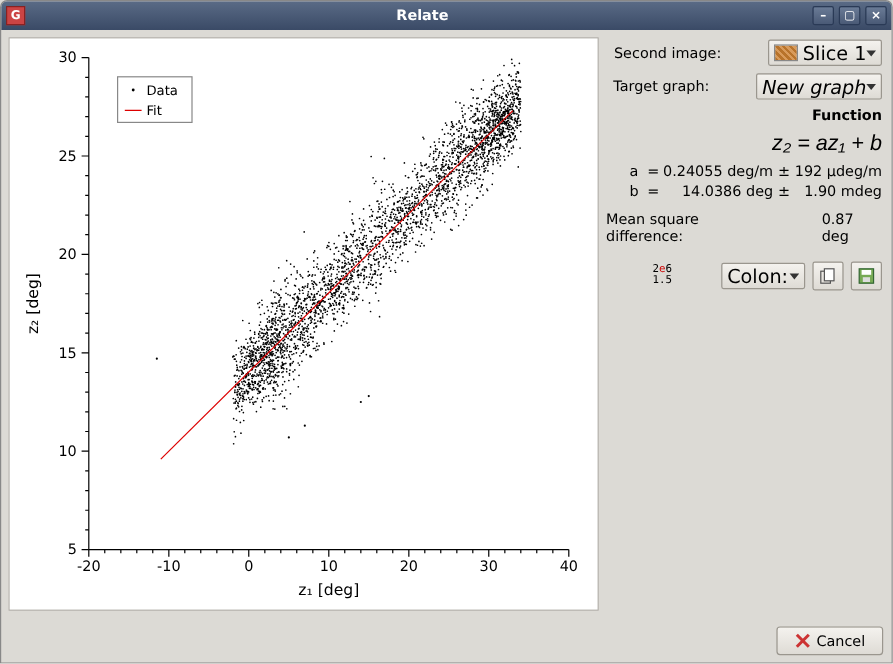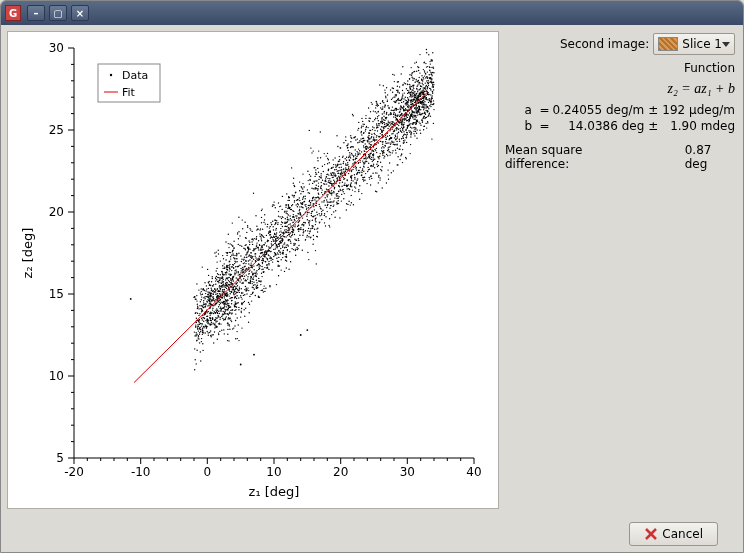--- a/index.html
+++ b/index.html
@@ -74,36 +74,37 @@
   .row label { white-space: nowrap; }
   .combo {
     flex: 1;
     background: linear-gradient(to bottom,#f4f2ee,#dedbd5);
     border: 1px solid #9a968e;
     border-radius: 2px;
     height: 22px;
     display: flex;
     align-items: center;
     padding: 0 4px 0 4px;
-    font-size: 12px;
+    font-size: 16px;
     position: relative;
     cursor: pointer;
+    margin-left: 35px;
   }
   .combo .swatch {
     width: 20px; height: 14px;
     background: repeating-linear-gradient(45deg,#b8732a 0 2px,#d89a5a 2px 4px);
     border:1px solid #888; margin-right:4px;
   }
   .combo .arrow {
     margin-left:auto;
     width:0;height:0;border-left:4px solid transparent;border-right:4px solid transparent;border-top:5px solid #333;
   }
   .combo.italic { font-style: italic; justify-content:center; }
-  .bold { font-weight: normal; }
-  .formula { font-family: Liberation Serif, serif; font-style: italic; font-size: 14px; }
+  .bold { font-weight: bold; }
+  .formula { font-family: Liberation Sans, sans-serif; font-style: italic; font-size: 18px; }
   .resultsgrid {
     display: grid;
     grid-template-columns: 12px 12px auto 14px auto;
     gap: 2px 2px;
     font-size: 12px;
     align-items: baseline;
   }
   .resultsgrid .c { text-align: center; }
   .resultsgrid .r { text-align: right; }
   .msd-row { display:flex; justify-content:space-between; margin-top:4px;gap:42px;}
@@ -111,41 +112,42 @@
   .numfmt { font-family:monospace; font-size:9px; line-height:1; }
   .numfmt .red{color:#c00;}
   .iconbtn {
     width: 26px; height: 24px;
     background: linear-gradient(to bottom,#f4f2ee,#dedbd5);
     border:1px solid #9a968e;border-radius:2px;
     display:flex;align-items:center;justify-content:center;cursor:pointer;
   }
   .bottombar {
     display:flex; justify-content:flex-end; gap:8px;
-    padding: 6px 25px;
+    padding: 6px 7px;
   }
   .btn {
     background: linear-gradient(to bottom,#f4f2ee,#dedbd5);
     border:1px solid #9a968e;border-radius:3px;
     padding: 4px 14px;
     display:flex;align-items:center;gap:4px;
     cursor:pointer;
     min-width: 80px;
     justify-content:center;
     font-size:12px;
   }
   svg text { font-family: "DejaVu Sans", sans-serif; }
 </style>
 </head>
 <body>
 
 <div class="window">
 
   <div class="titlebar">
     <span class="appicon">G</span>
+    <span class="title">Relate</span>
     <div class="winbtns">
       <div class="winbtn">–</div>
       <div class="winbtn">▢</div>
       <div class="winbtn">×</div>
     </div>
   </div>
 
   <div class="content">
     <div class="chartpane">
       <svg viewBox="0 0 492 478" width="492" height="478">
@@ -3579,20 +3581,27 @@
 
     <div class="sidepane">
       <div class="row">
         <label>Second image:</label>
         <div class="combo">
           <span class="swatch"></span>
           <span>Slice 1</span>
           <span class="arrow"></span>
         </div>
       </div>
+      <div class="row">
+        <label>Target graph:</label>
+        <div class="combo italic">
+          <span>New graph</span>
+          <span class="arrow"></span>
+        </div>
+      </div>
       <div class="bold">Function</div>
       <div class="formula">z₂ = az₁ + b</div>
 
       <div class="resultsgrid">
         <span>a</span>
         <span class="c">=</span>
         <span class="r">0.24055 deg/m</span>
         <span class="c">±</span>
         <span class="r">192 µdeg/m</span>
 
@@ -3600,20 +3609,40 @@
         <span class="c">=</span>
         <span class="r">14.0386 deg</span>
         <span class="c">±</span>
         <span class="r">1.90 mdeg</span>
       </div>
       <div class="msd-row">
         <span>Mean square difference:</span>
         <span>0.87 deg</span>
       </div>
 
+      <div class="toolbtns">
+        <div class="numfmt">2<span class="red">e</span>6<br>1.5</div>
+        <div class="combo" style="flex:0 0 70px">
+          <span>Colon:</span>
+          <span class="arrow"></span>
+        </div>
+        <div class="iconbtn">
+          <svg width="14" height="14">
+              <rect x="1" y="3" width="8" height="10" fill="none" stroke="#555"></rect>
+              <rect x="4" y="1" width="8" height="10" fill="#fff" stroke="#555"></rect>
+            </svg>
+        </div>
+        <div class="iconbtn">
+          <svg width="14" height="14">
+              <rect x="1" y="1" width="12" height="12" fill="#7a5" stroke="#363"></rect>
+              <rect x="3" y="2" width="8" height="4" fill="#fff"></rect>
+              <rect x="4" y="8" width="6" height="4" fill="#ddd"></rect>
+            </svg>
+        </div>
+      </div>
     </div>
   </div>
 
   <div class="bottombar">
     <div class="btn">
       <svg width="14" height="14">
           <line x1="2" y1="2" x2="12" y2="12" stroke="#c33" stroke-width="2.5"></line>
           <line x1="12" y1="2" x2="2" y2="12" stroke="#c33" stroke-width="2.5"></line>
         </svg>
       <span>Cancel</span>

